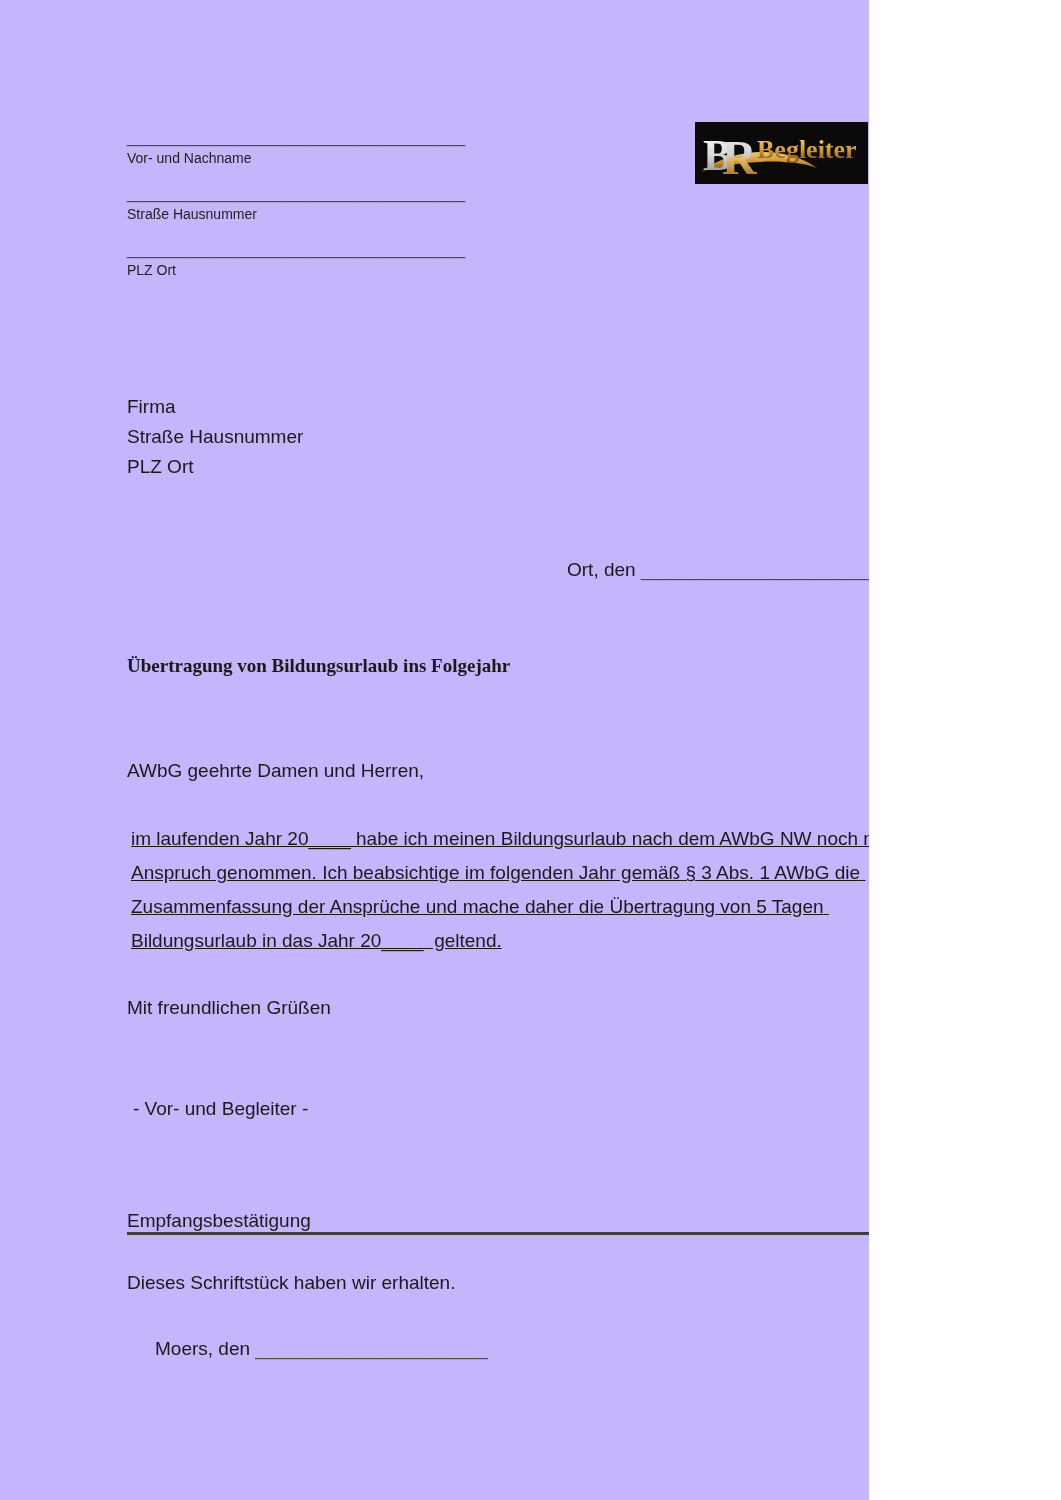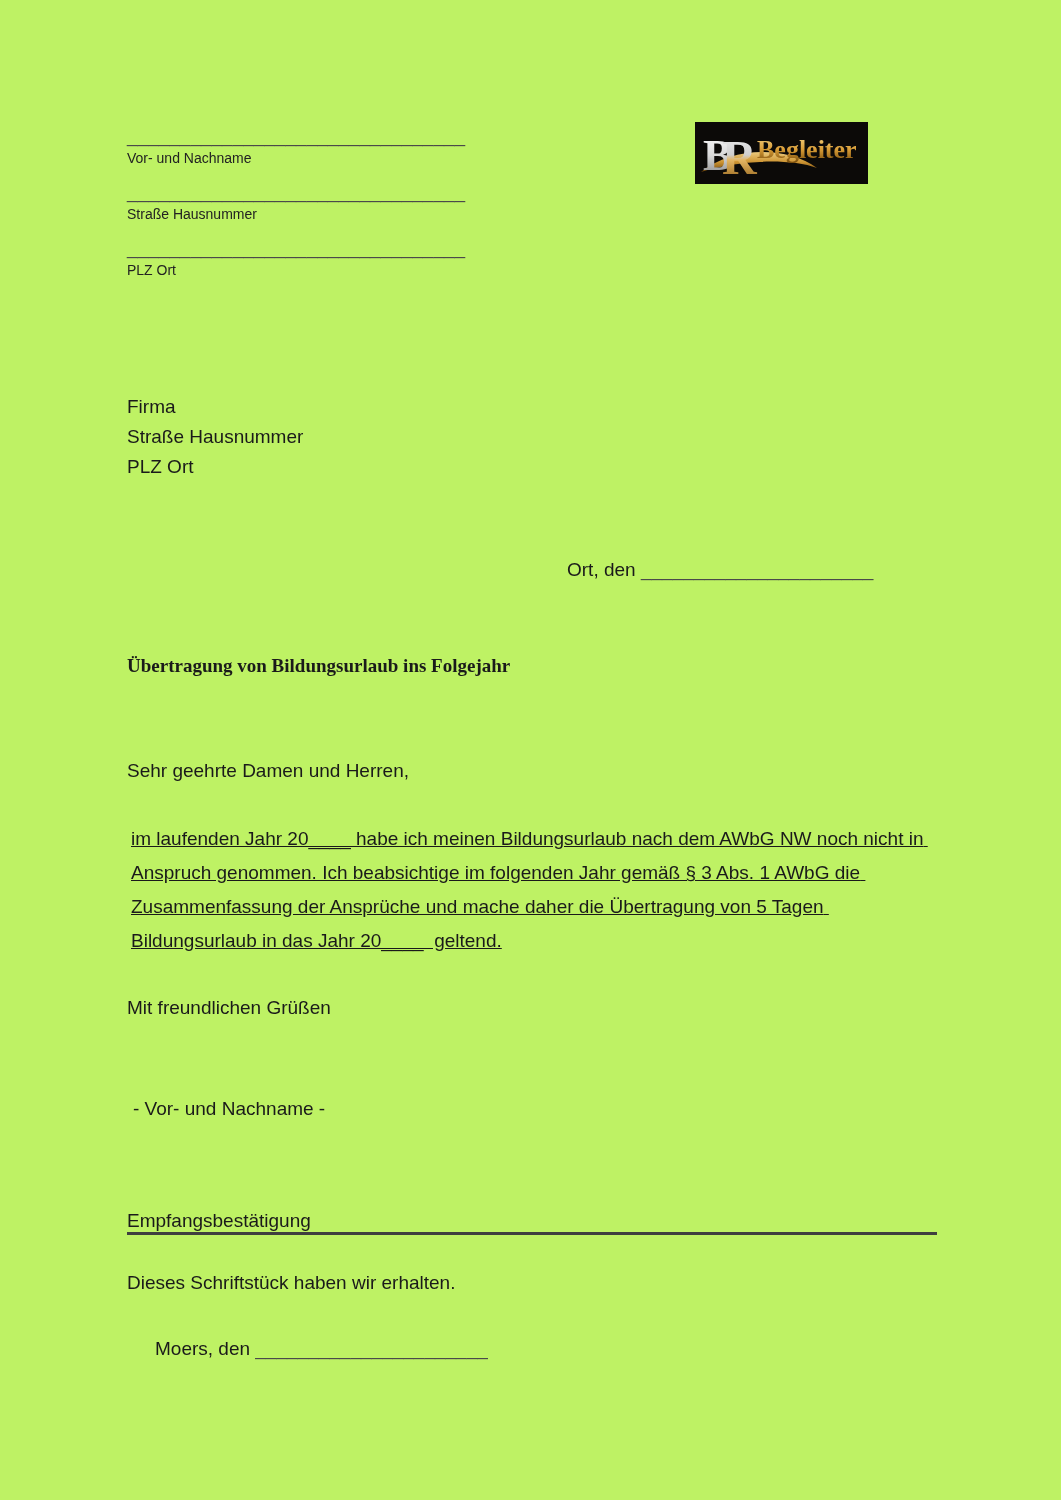--- a/index.html
+++ b/index.html
@@ -1,21 +1,21 @@
 <!DOCTYPE html>
 <html><head>
 <meta charset="utf-8">
 <style>
   * { margin: 0; padding: 0; box-sizing: border-box; }
   html, body { background: #ffffff; }
   .page {
     position: relative;
-    width: 1061px;
+    width: 869px;
     height: 1500px;
-    background: #bef264;
+    background: #c4b5fd;
     font-family: "Liberation Sans", sans-serif;
     color: #1a1a1a;
     overflow: hidden;
   }
   .abs { position: absolute; }
   .body-text { font-size: 19px; line-height: 24px; }
   .small-label { font-size: 14px; color: #222; }
   .bold { font-weight: normal; }
   .blank {
     font-size: 19px;
@@ -94,27 +94,27 @@
     <div>Straße Hausnummer</div>
     <div>PLZ Ort</div>
   </div>
 
   <div class="abs body-text" style="left:567px; top:558px;">
     <span style="white-space:pre;">Ort, den </span><span class="blank">______________________</span>
   </div>
 
   <div class="abs subject" style="left:127px; top:655px;font-family:Liberation Serif, serif;">Übertragung von Bildungsurlaub ins Folgejahr</div>
 
-  <div class="abs body-text" style="left:127px; top:759px;">Sehr geehrte Damen und Herren,</div>
+  <div class="abs body-text" style="left:127px; top:759px;">AWbG geehrte Damen und Herren,</div>
 
   <div class="abs paragraph" style="left:131px; top:822px;text-decoration:underline;">im laufenden Jahr 20____ habe ich meinen Bildungsurlaub nach dem AWbG NW noch nicht in Anspruch genommen. Ich beabsichtige im folgenden Jahr gemäß § 3 Abs. 1 AWbG die Zusammenfassung der Ansprüche und mache daher die Übertragung von 5 Tagen Bildungsurlaub in das Jahr 20____  geltend.</div>
 
   <div class="abs body-text" style="left:127px; top:996px;">Mit freundlichen Grüßen</div>
 
-  <div class="abs body-text" style="left:133px; top:1097px;">- Vor- und Nachname -</div>
+  <div class="abs body-text" style="left:133px; top:1097px;">- Vor- und Begleiter -</div>
 
   <div class="abs rule" style="left:127px; top:1232px; width:810px;"></div>
   <div class="abs body-text bold" style="left:127px; top:1209px;">Empfangsbestätigung</div>
   <div class="abs body-text" style="left:127px; top:1271px;">Dieses Schriftstück haben wir erhalten.</div>
 
   <div class="abs body-text" style="left:127px; top:1337px;">
     <span style="white-space:pre;margin-left:28px;">Moers, den </span><span class="blank">______________________</span>
   </div>
 
 </div>

